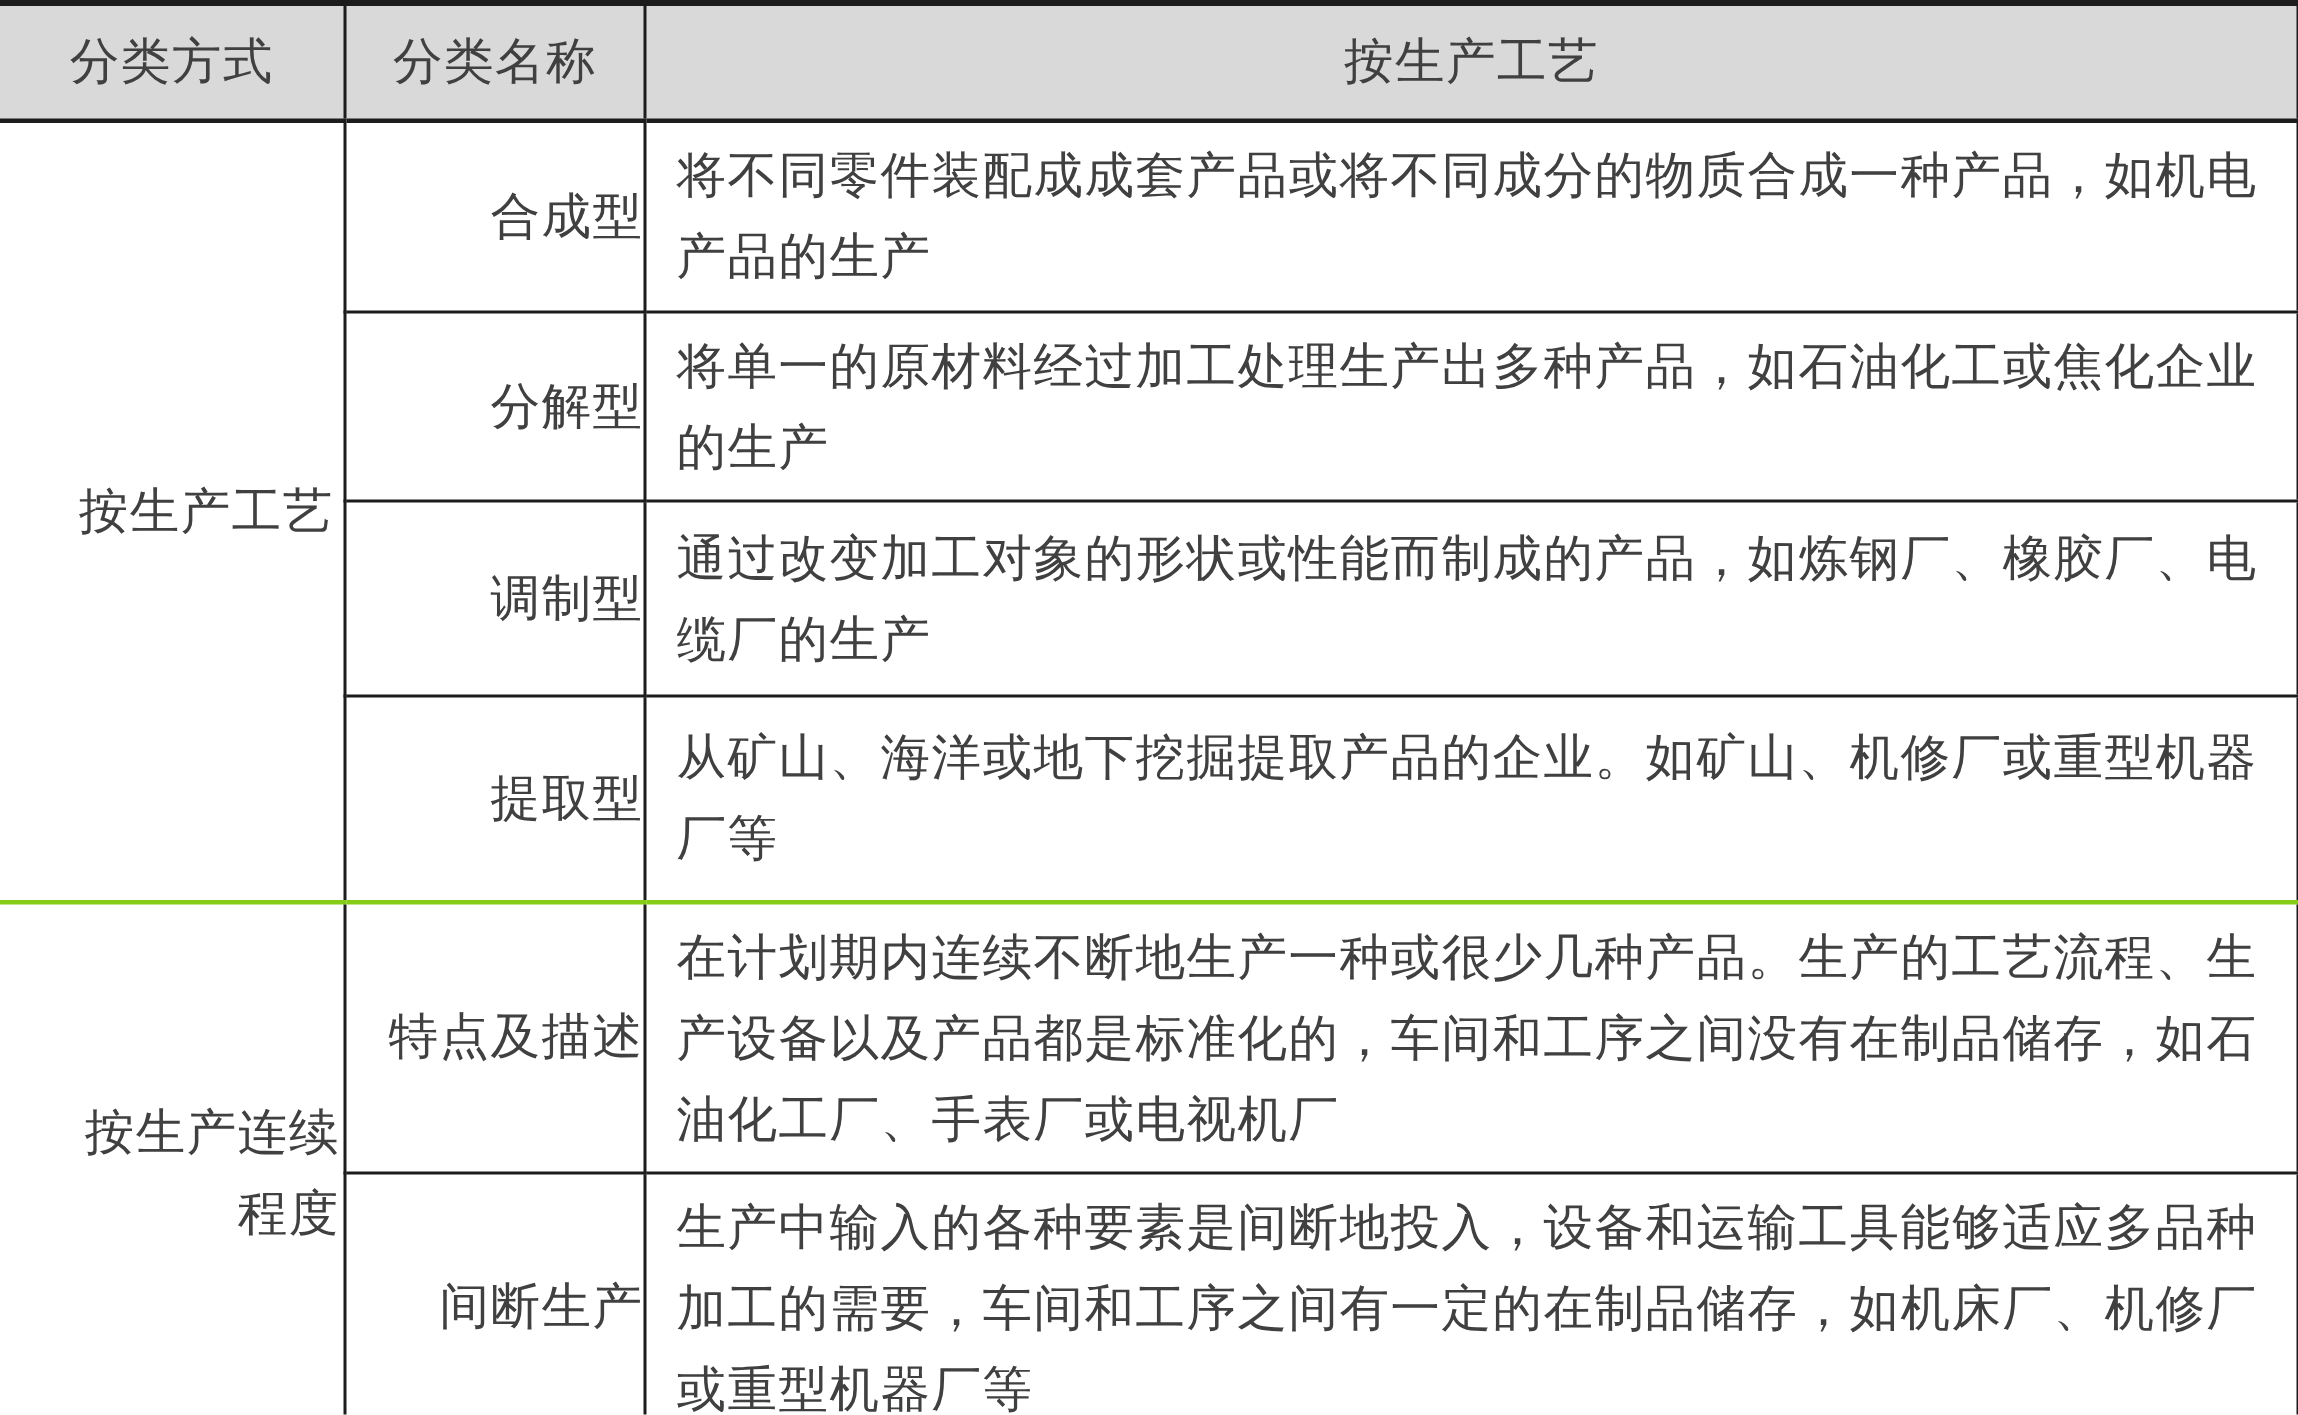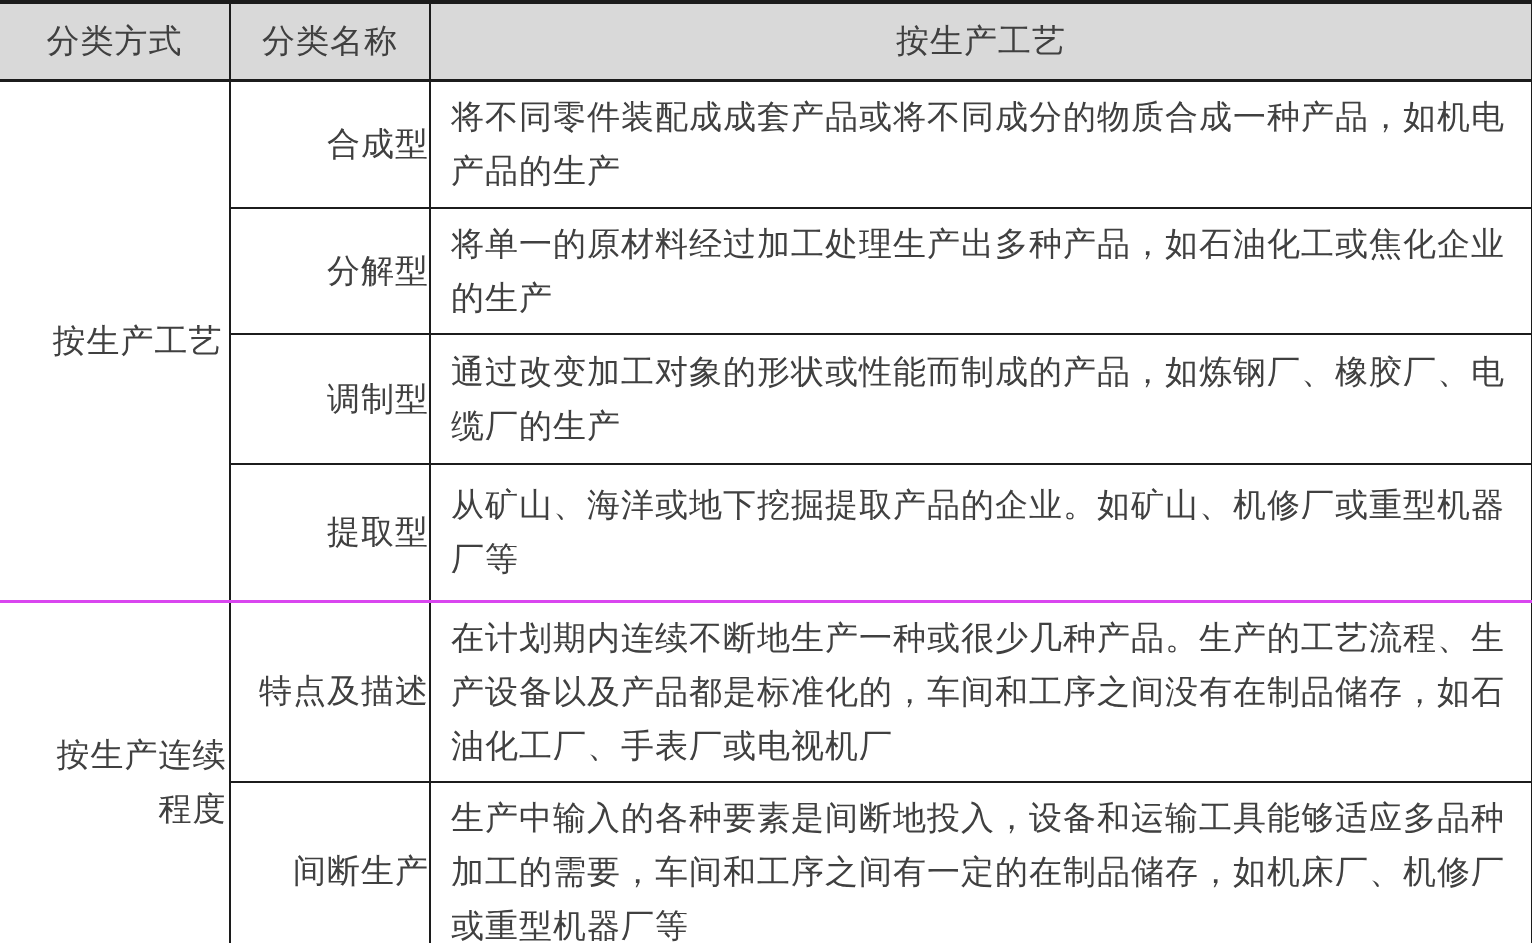--- a/index.html
+++ b/index.html
@@ -49,21 +49,21 @@
     border-top: 0;
   }
   tr.r1 { height: 128px; }
   tr.r2 { height: 112px; }
   tr.r3 { height: 130px; }
   tr.r4 { height: 137px; }
   tr.r5 { height: 162px; }
   tr.r6 { height: 174px; }
 
   
-  tr.group-start td { border-top: 3px solid #d946ef; }
+  tr.group-start td { border-top: 3px solid #84cc16; }
 
   td.method {
     text-align: center;
   }
   td.method .wrapbox {
     display: inline-block;
     max-width: 178px;   
     text-align: right;
     line-height: 54px;
     margin-left: 46px;

